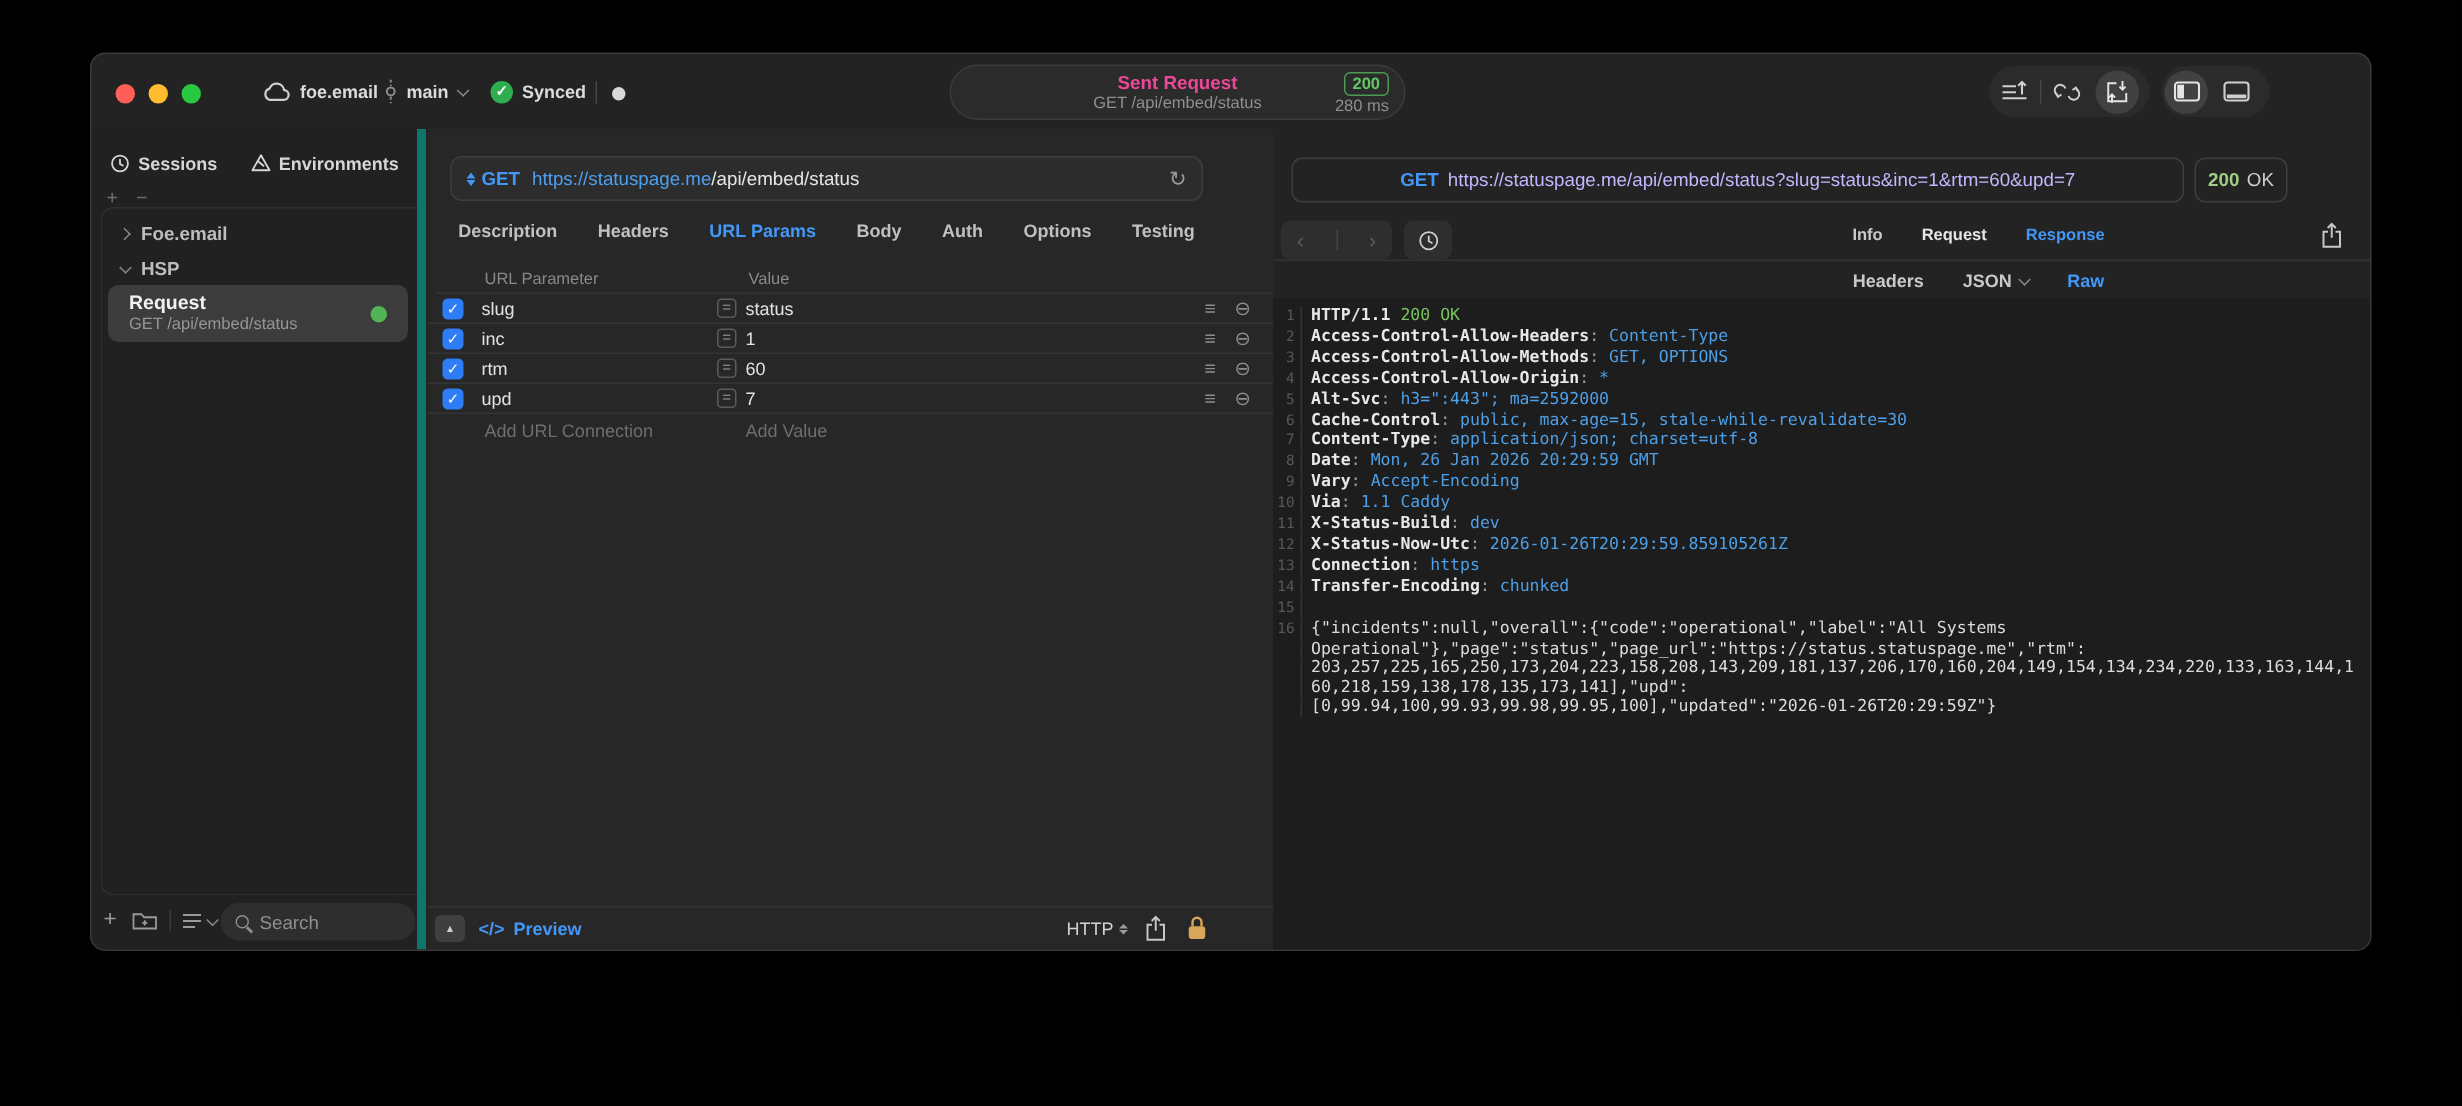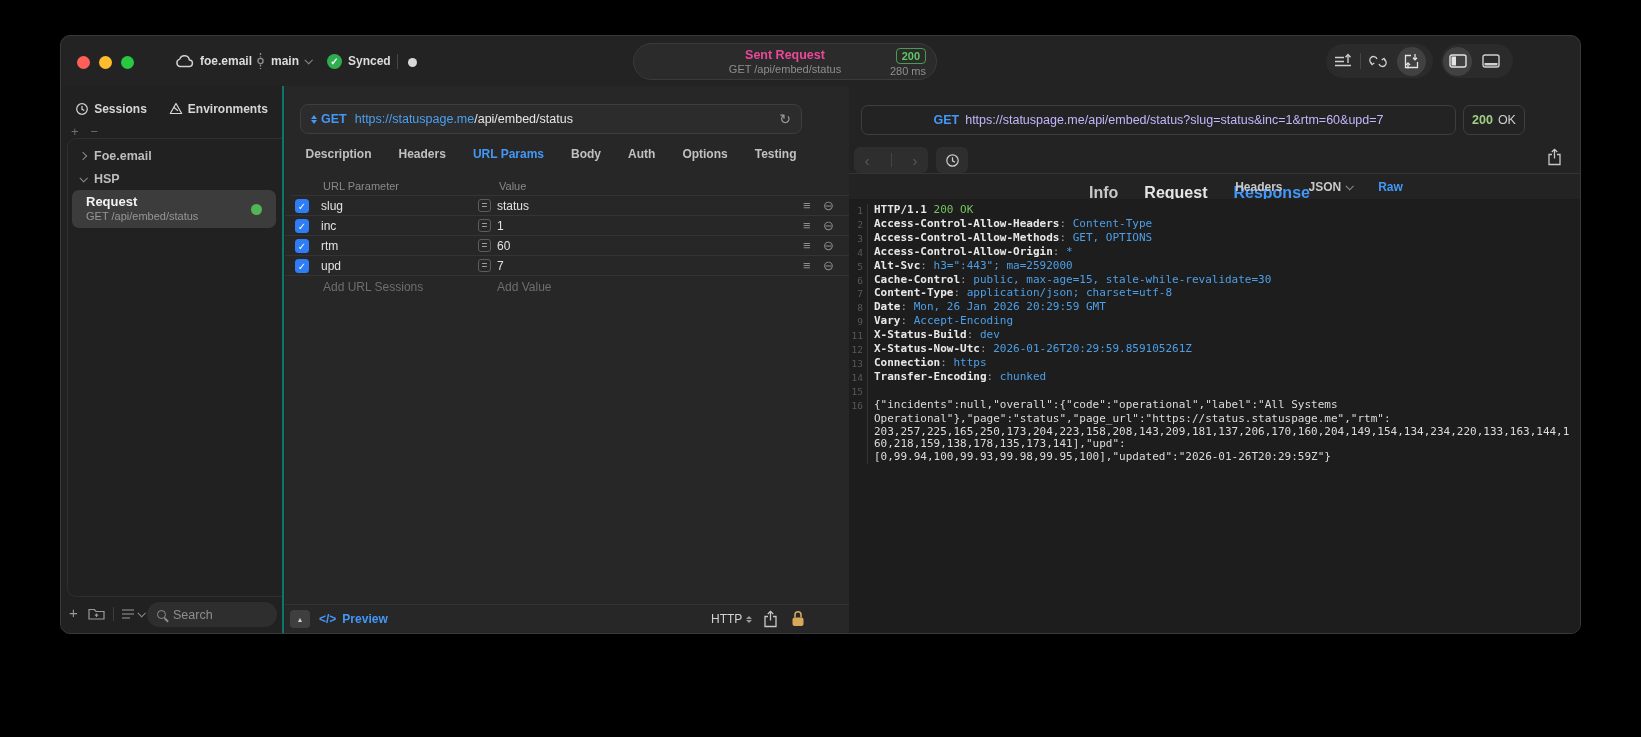--- a/index.html
+++ b/index.html
@@ -22,21 +22,21 @@
   .center-pill { position:absolute; left:572px; top:7px; width:304px; height:37px; background:#2b2b2b; border:1px solid #3b3b3b; border-radius:19px; }
   .pill-title { position:absolute; left:0; right:0; top:4px; text-align:center; font-size:12.5px; font-weight:700; color:#ec4899; }
   .pill-sub { position:absolute; left:0; right:0; top:19px; text-align:center; font-size:11px; color:#8f8f8f; }
   .pill-status { position:absolute; right:10px; top:4px; font-size:11px; font-weight:600; color:#61c765; border:1px solid #4d9a52; border-radius:4px; padding:0 5px; line-height:14px; }
   .pill-ms { position:absolute; right:10px; top:21px; font-size:11px; color:#8f8f8f; }
   .tool-group { position:absolute; top:8px; height:34px; background:#2b2b2b; border-radius:17px; display:flex; align-items:center; }
   .tool-btn { width:34px; height:34px; display:flex; align-items:center; justify-content:center; }
   .tool-btn.hl { background:#414141; border-radius:50%; width:29px; height:29px; margin:0 2px; }
   .tool-sep { width:1px; height:16px; background:#454545; }
   
-  .sidebar { position:absolute; left:0; top:50px; width:223px; bottom:0; background:#212121; border-right:2px solid #0f766e; }
+  .sidebar { position:absolute; left:0; top:50px; width:223px; bottom:0; background:#212121; border-right:6px solid #0f766e; }
   .sb-tabs { position:absolute; left:0; right:0; top:16px; display:flex; justify-content:center; gap:22px; }
   .sb-tab { display:flex; align-items:center; gap:5px; color:#d6d6d6; font-size:12px; font-weight:600; }
   .sb-pm { position:absolute; left:10px; top:38px; color:#6f6f6f; font-size:13px; display:flex; gap:12px; }
   .tree-box { position:absolute; left:6px; right:0; top:52px; bottom:36px; border:1px solid #2f2f2f; border-right:none; border-radius:9px 0 0 9px; }
   .tree-row { position:absolute; left:12px; display:flex; align-items:center; gap:8px; color:#bdbdbd; font-size:12.5px; font-weight:600; }
   .req-row { position:absolute; left:4px; right:6px; top:51px; height:38px; background:#3c3c3c; border-radius:7px; }
   .req-title { position:absolute; left:14px; top:4px; font-size:13px; font-weight:700; color:#f2f2f2; }
   .req-sub { position:absolute; left:14px; top:20px; font-size:11px; color:#969696; }
   .green-dot { position:absolute; right:14px; top:14px; width:11px; height:11px; border-radius:50%; background:#52b454; }
   .sb-footer { position:absolute; left:0; right:0; bottom:0; height:36px; }
@@ -77,21 +77,21 @@
   .rightp { position:absolute; left:788px; top:50px; right:0; bottom:0; background:#232323; }
   .r-urlbox { position:absolute; left:12px; top:19px; width:595px; height:30px; border:1px solid #3e3e3e; border-radius:7px; display:flex; align-items:center; justify-content:center; gap:6px; font-size:12.5px; }
   .r-method { color:#4398f7; font-weight:700; }
   .r-url { color:#c4b5fd; }
   .r-status { position:absolute; left:614px; top:19px; width:62px; height:30px; border:1px solid #3e3e3e; border-radius:7px; display:flex; align-items:center; justify-content:center; gap:5px; font-size:12.5px; }
   .r-code { color:#a3cd85; font-weight:600; }
   .r-ok { color:#cfcfcf; }
   .nav-group { position:absolute; left:5px; top:61px; width:74px; height:26px; background:#2e2e2e; border-radius:6px; display:flex; align-items:center; justify-content:space-around; color:#5a5a5a; font-size:15px; }
   .nav-sep { width:1px; height:14px; background:#444; }
   .clock-btn { position:absolute; left:87px; top:61px; width:32px; height:26px; background:#2e2e2e; border-radius:6px; display:flex; align-items:center; justify-content:center; }
-  .r-tabs { position:absolute; left:240px; top:65px; width:460px; display:flex; gap:26px; font-size:16px; font-weight:600; color:#c9c9c9;margin-top:33px; }
+  .r-tabs { position:absolute; left:240px; top:65px; width:460px; display:flex; justify-content:center; gap:26px; font-size:11px; font-weight:600; color:#c9c9c9; }
   .r-share { position:absolute; right:18px; top:62px; }
   .r-subtabs { position:absolute; left:240px; top:94px; width:460px; display:flex; justify-content:center; gap:26px; font-size:12px; font-weight:600; color:#c9c9c9; align-items:center; }
   .resp-area { position:absolute; left:0; right:0; top:113px; bottom:0; background:#1d1d1d; padding-top:5px; overflow:hidden; }
   .resp-line { display:flex; line-height:12.9px; min-height:12.9px; font-family:"DejaVu Sans Mono",monospace; }
   .ln { width:14px; flex:0 0 14px; text-align:right; color:#585858; font-size:9.5px; padding-top:1px; }
   .lcode { border-left:1px solid #333; margin-left:4px; padding-left:6px; font-size:11px; white-space:pre; }
   .seg-h { color:#e8e8e8; font-weight:700; }
   .seg-p { color:#9a9a9a; }
   .seg-v { color:#4d9fe8; }
   .seg-g { color:#77c35e; }
@@ -298,21 +298,21 @@
     </div>
     <div class="param-row" style="top:170px">
       <span class="cb">✓</span>
       <span class="p-name">upd</span>
       <span class="eqbox">=</span>
       <span class="p-val">7</span>
       <span class="row-ham">≡</span>
       <span class="row-minus">⊖</span>
     </div>
 
-    <div class="add-text" style="left:38px;top:194px">Add URL Sessions</div>
+    <div class="add-text" style="left:38px;top:194px">Add URL Connection</div>
     <div class="add-text" style="left:212px;top:194px">Add Value</div>
 
     <div class="mid-footer">
       <div class="collapse-box">▲</div>
       <div class="preview">
         <span>&lt;/&gt;</span>
         <span>Preview</span>
       </div>
       <div class="http-sel">
         <span>HTTP</span>
@@ -408,20 +408,24 @@
         </div>
         <div class="resp-line">
           <span class="ln">8</span>
           <span class="lcode"><span class="seg-h">Date</span><span class="seg-p">: </span><span class="seg-v">Mon, 26 Jan 2026 20:29:59 GMT</span></span>
         </div>
         <div class="resp-line">
           <span class="ln">9</span>
           <span class="lcode"><span class="seg-h">Vary</span><span class="seg-p">: </span><span class="seg-v">Accept-Encoding</span></span>
         </div>
         <div class="resp-line">
+          <span class="ln">10</span>
+          <span class="lcode"><span class="seg-h">Via</span><span class="seg-p">: </span><span class="seg-v">1.1 Caddy</span></span>
+        </div>
+        <div class="resp-line">
           <span class="ln">11</span>
           <span class="lcode"><span class="seg-h">X-Status-Build</span><span class="seg-p">: </span><span class="seg-v">dev</span></span>
         </div>
         <div class="resp-line">
           <span class="ln">12</span>
           <span class="lcode"><span class="seg-h">X-Status-Now-Utc</span><span class="seg-p">: </span><span class="seg-v">2026-01-26T20:29:59.859105261Z</span></span>
         </div>
         <div class="resp-line">
           <span class="ln">13</span>
           <span class="lcode"><span class="seg-h">Connection</span><span class="seg-p">: </span><span class="seg-v">https</span></span>

